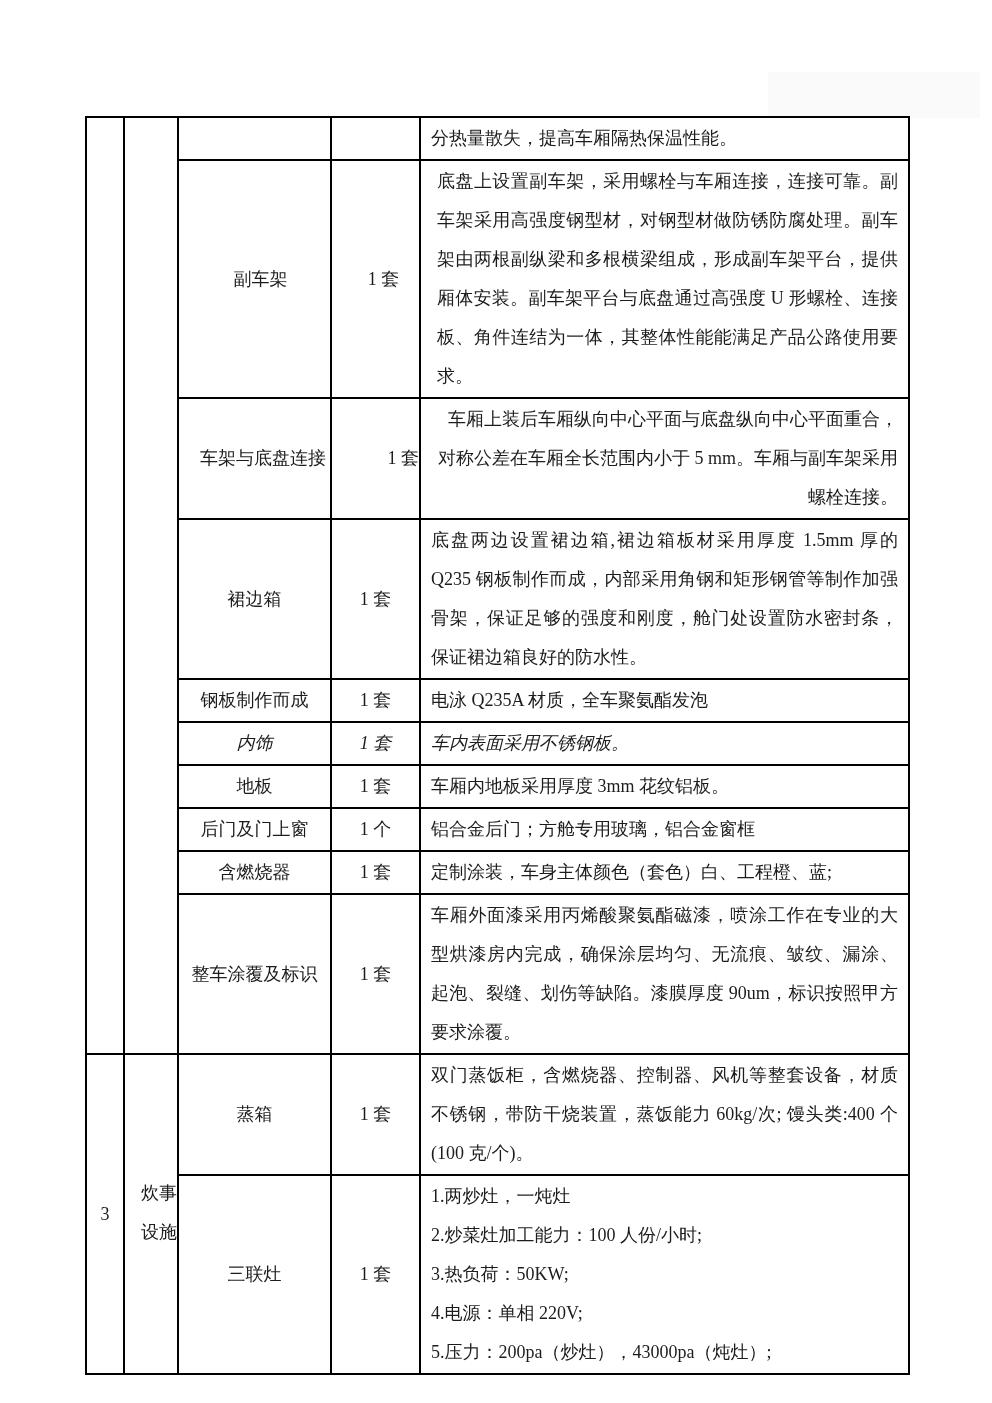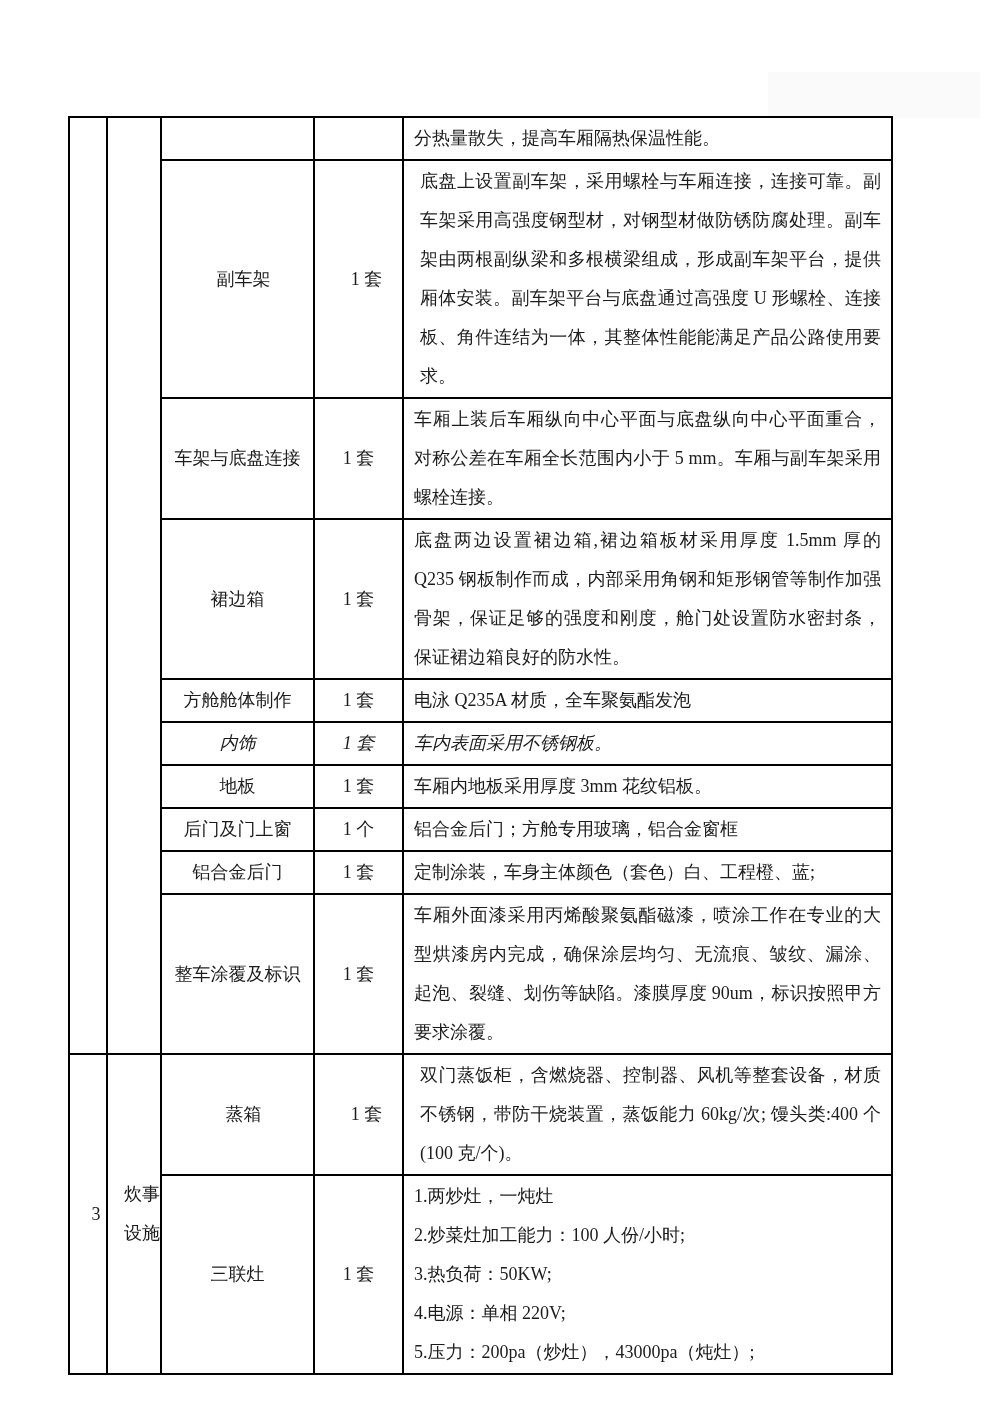--- a/index.html
+++ b/index.html
@@ -11,66 +11,67 @@
     position: relative;
   }
   .scan-artifact {
     position: absolute;
     left: 768px; top: 72px;
     width: 212px; height: 46px;
     background: #fafafa;
   }
   table.spec {
     position: absolute;
-    left: 68px; top: 116px;
+    left: 85px; top: 116px;
     width: 823px;
     border-collapse: collapse;
     table-layout: fixed;
   }
   table.spec td {
     border: 2px solid #000000;
     vertical-align: middle;
     font-size: 18px;
     line-height: 39px;
   }
   td.c-no {
     text-align: center;
     font-size: 17px;
   }
   td.c-cat {
-    text-align: left;
+    text-align: right;
     white-space: pre-line;
     line-height: 46px;
     font-size: 18px;
+    font-family: Liberation Mono, monospace;
   }
   td.c-item {
     text-align: center;
     padding: 0 4px;
   }
   td.c-qty {
     text-align: center;
   }
   td.c-desc {
     text-align: justify;
     padding: 1px 10px;
     white-space: pre-line;
     overflow: hidden;
   }
   
   tr.r0  td { height: 42px; }
   tr.r1  td { height: 195px; padding-left: 16px; }
-  tr.r2  td { height: 120px; }
+  tr.r2  td { height: 120px; text-align: right; }
   tr.r3  td { height: 157px; }
   tr.r4  td { height: 40px; }
   tr.r5  td { height: 38px; font-style: italic; }
   tr.r6  td { height: 40px; }
   tr.r7  td { height: 40px; }
   tr.r8  td { height: 42px; }
   tr.r9  td { height: 115px; }
-  tr.r10 td { height: 117px; padding-left: 16px; }
+  tr.r10 td { height: 117px; }
   tr.r11 td { height: 196px; margin-left: 36px; }
 </style>
 </head>
 <body>
 
 <div class="scan-artifact"></div>
 
 <table class="spec">
   <colgroup>
     <col style="width:38px">
@@ -96,41 +97,41 @@
       <td class="c-item">车架与底盘连接</td>
       <td class="c-qty">1 套</td>
       <td class="c-desc">车厢上装后车厢纵向中心平面与底盘纵向中心平面重合，对称公差在车厢全长范围内小于 5 mm。车厢与副车架采用螺栓连接。</td>
     </tr>
     <tr class="r3">
       <td class="c-item">裙边箱</td>
       <td class="c-qty">1 套</td>
       <td class="c-desc">底盘两边设置裙边箱,裙边箱板材采用厚度 1.5mm 厚的 Q235 钢板制作而成，内部采用角钢和矩形钢管等制作加强骨架，保证足够的强度和刚度，舱门处设置防水密封条，保证裙边箱良好的防水性。</td>
     </tr>
     <tr class="r4">
-      <td class="c-item">方舱舱体制作</td>
+      <td class="c-item">钢板制作而成</td>
       <td class="c-qty">1 套</td>
       <td class="c-desc">电泳 Q235A 材质，全车聚氨酯发泡</td>
     </tr>
     <tr class="r5">
       <td class="c-item">内饰</td>
       <td class="c-qty">1 套</td>
       <td class="c-desc">车内表面采用不锈钢板。</td>
     </tr>
     <tr class="r6">
       <td class="c-item">地板</td>
       <td class="c-qty">1 套</td>
       <td class="c-desc">车厢内地板采用厚度 3mm 花纹铝板。</td>
     </tr>
     <tr class="r7">
       <td class="c-item">后门及门上窗</td>
       <td class="c-qty">1 个</td>
       <td class="c-desc">铝合金后门；方舱专用玻璃，铝合金窗框</td>
     </tr>
     <tr class="r8">
-      <td class="c-item">铝合金后门</td>
+      <td class="c-item">含燃烧器</td>
       <td class="c-qty">1 套</td>
       <td class="c-desc">定制涂装，车身主体颜色（套色）白、工程橙、蓝;</td>
     </tr>
     <tr class="r9">
       <td class="c-item">整车涂覆及标识</td>
       <td class="c-qty">1 套</td>
       <td class="c-desc">车厢外面漆采用丙烯酸聚氨酯磁漆，喷涂工作在专业的大型烘漆房内完成，确保涂层均匀、无流痕、皱纹、漏涂、起泡、裂缝、划伤等缺陷。漆膜厚度 90um，标识按照甲方要求涂覆。</td>
     </tr>
     <tr class="r10">
       <td class="c-no" rowspan="2">3</td>

